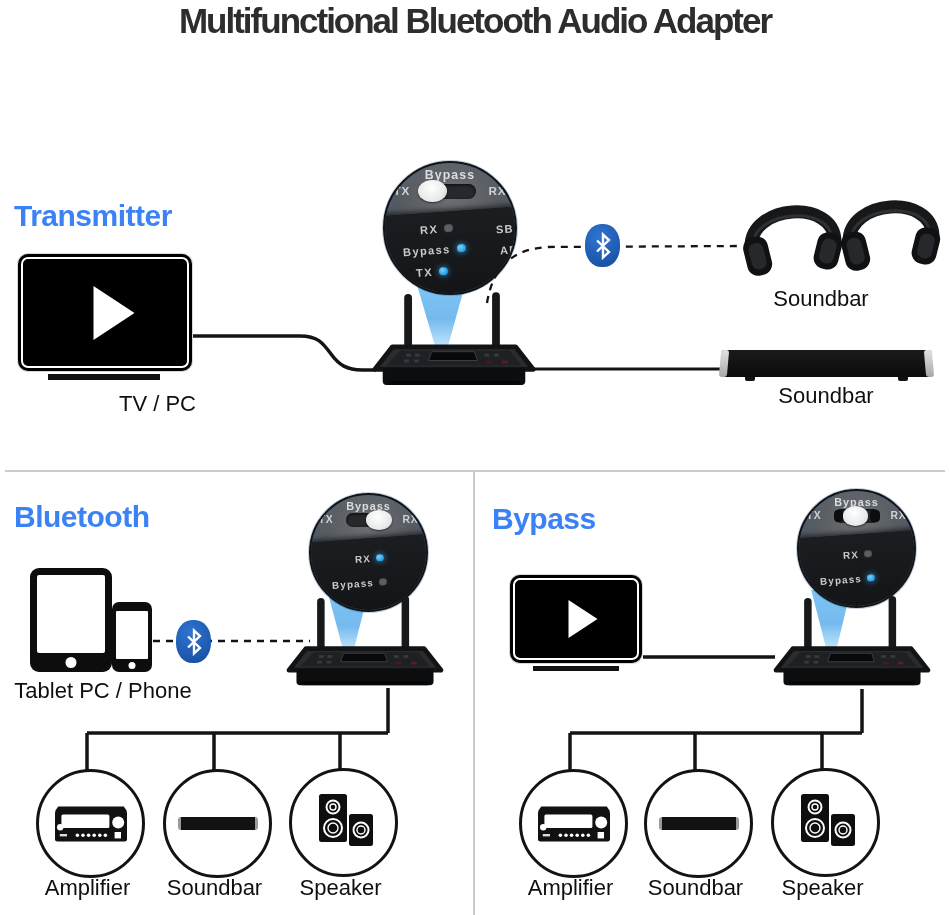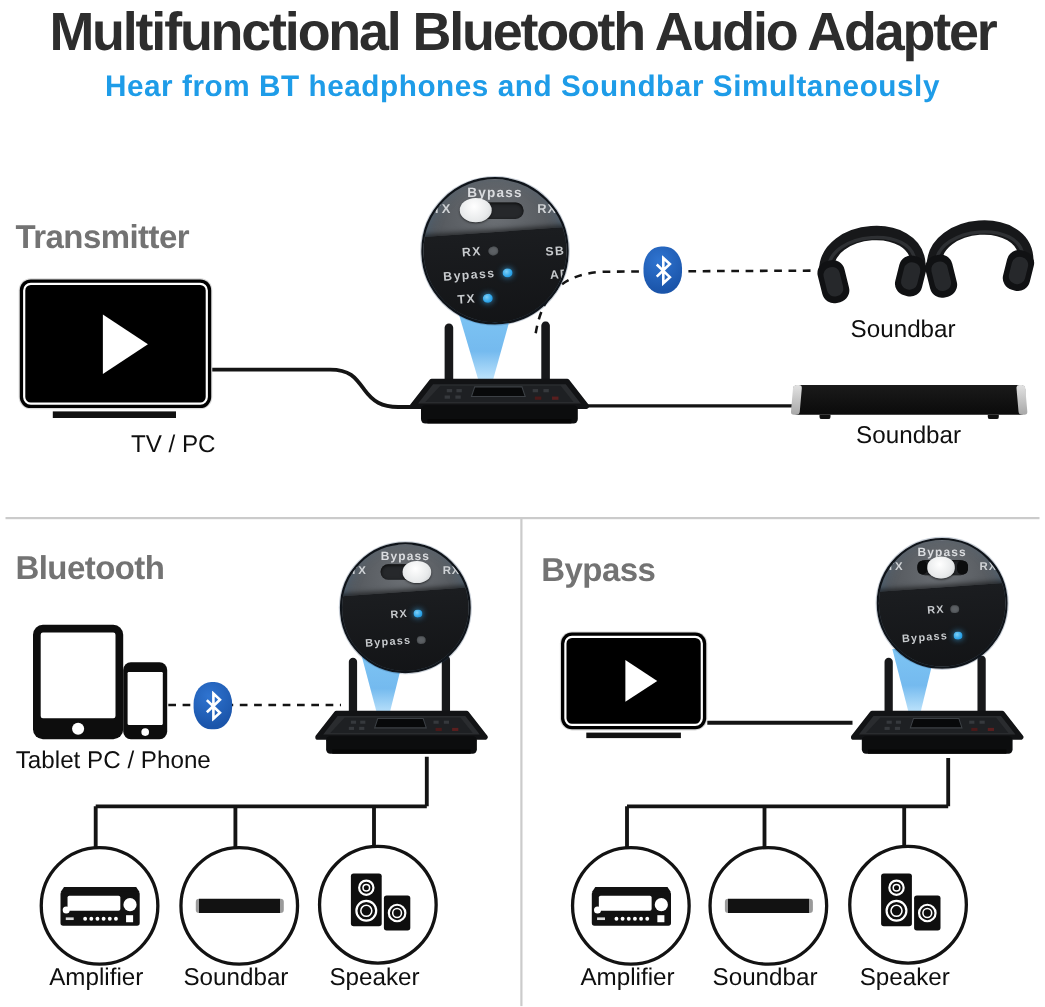--- a/index.html
+++ b/index.html
@@ -1,27 +1,27 @@
 <!DOCTYPE html>
 <html><head>
 <meta charset="utf-8">
 <style>
   html,body{margin:0;padding:0;background:#fff;}
   .canvas{position:relative;width:950px;height:915px;margin:0 auto;background:#fff;overflow:hidden;
           font-family:"Liberation Sans",sans-serif;}
   .abs{position:absolute;}
 
   
-  .title{left:0;top:1px;width:950px;text-align:center;font-size:49px;font-weight:900;
+  .title{left:0;top:1px;width:950px;text-align:center;font-size:35px;font-weight:900;
          letter-spacing:-2px;color:#2d2d2d;}
   .subtitle{left:0;top:63px;width:950px;text-align:center;font-size:27px;font-weight:700;
             letter-spacing:0.5px;color:#1e9ce8;}
 
   
-  .sec-title{font-size:30px;font-weight:700;letter-spacing:-0.5px;color:#737373;}
+  .sec-title{font-size:30px;font-weight:700;letter-spacing:-0.5px;color:#3b82f6;}
   .label{font-size:22px;color:#0f0f0f;text-align:center;line-height:25px;}
 
   
   .hdiv{left:5px;top:470px;width:940px;height:2px;background:#cbcbcb;}
   .vdiv{left:473px;top:470px;width:2px;height:445px;background:#cbcbcb;}
 
   
   svg.wires{left:0;top:0;z-index:1;pointer-events:none;}
 
   
@@ -101,21 +101,20 @@
        display:flex;align-items:center;justify-content:center;z-index:3;}
   .sb-icon{width:80px;height:13px;background:linear-gradient(90deg,#9a9a9a 0 4%,#121212 4% 96%,#9a9a9a 96%);
        border-radius:3px;}
 </style>
 </head>
 <body>
 
 <div class="canvas">
 
   <div class="abs title">Multifunctional Bluetooth Audio Adapter</div>
-  <div class="abs subtitle">Hear from BT headphones and Soundbar Simultaneously</div>
 
   <div class="abs hdiv"></div>
   <div class="abs vdiv"></div>
 
   <svg class="abs wires" width="950" height="915" viewBox="0 0 950 915">
     <path d="M192 336 L300 336 C318 336 323 343 331 354 C339 365 347 370 362 370 L376 370" fill="none" stroke="#141414" stroke-width="3.5"></path>
     <path d="M534 369 L722 369" fill="none" stroke="#141414" stroke-width="3"></path>
     <path d="M487 303 C492 272 508 249 548 247 L740 246" fill="none" stroke="#141414" stroke-width="2.3" stroke-dasharray="7 6"></path>
     <path d="M153 641 L310 641" fill="none" stroke="#141414" stroke-width="2.3" stroke-dasharray="7 6"></path>
     <path d="M388 688 L388 733 M87 733 L388 733 M87 733 L87 770 M214 733 L214 770 M340 733 L340 770" fill="none" stroke="#141414" stroke-width="3.5"></path>

